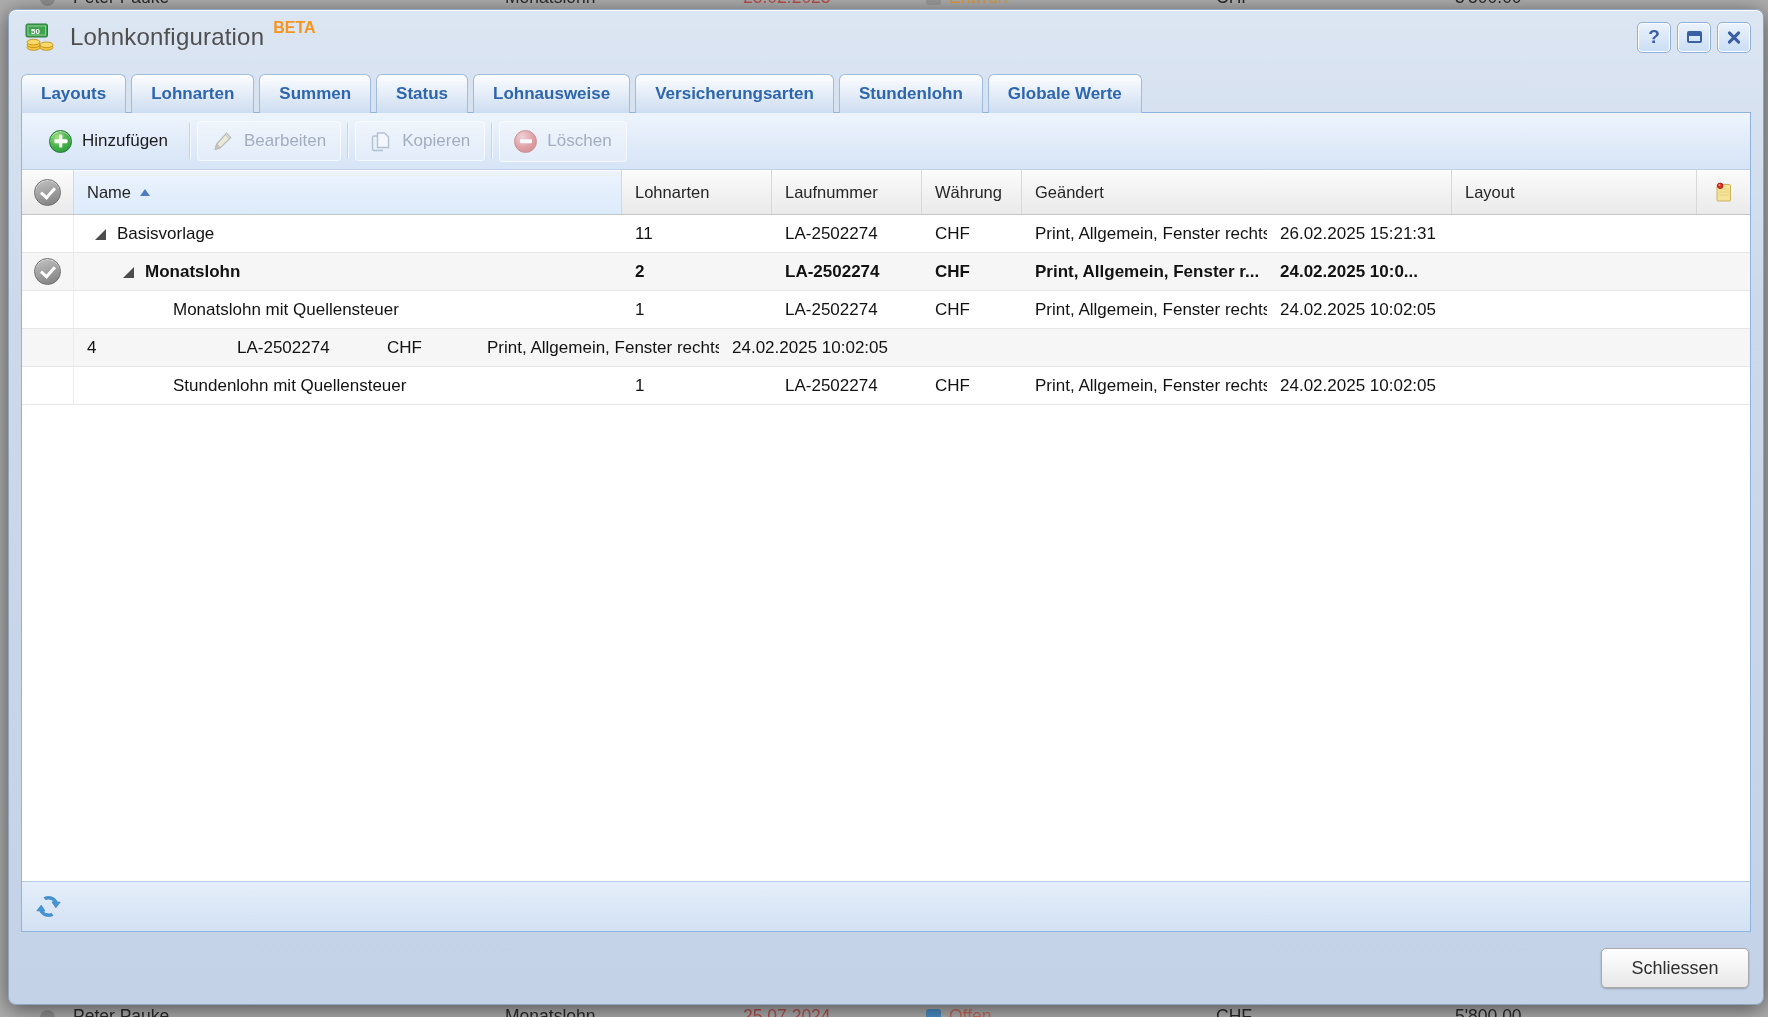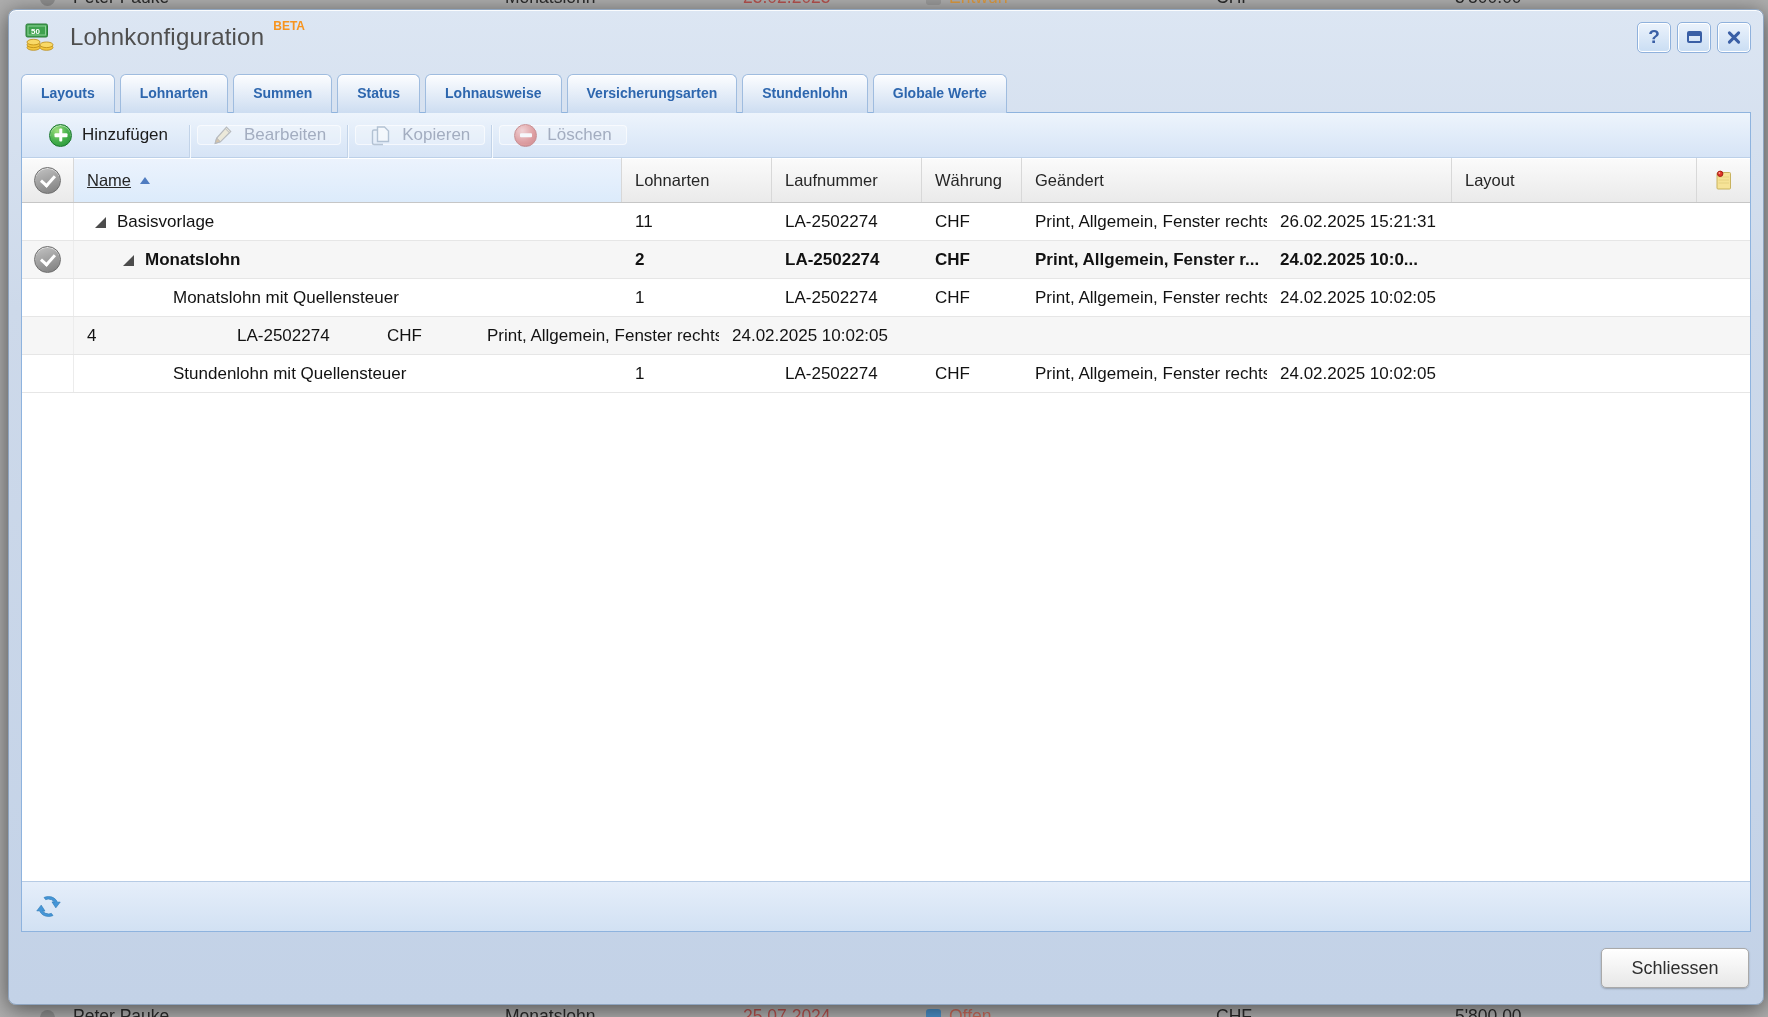--- a/index.html
+++ b/index.html
@@ -19,47 +19,47 @@
 
   
   .dialog { position:absolute; left:8px; top:9px; width:1756px; height:996px;
     border-radius:8px; border:1px solid #8fa5c0;
     background:linear-gradient(#dce6f3 0%, #cdd9ea 30%, #c3d2e7 100%);
     box-shadow:0 4px 22px rgba(0,0,0,.55), inset 0 1px 0 rgba(255,255,255,.85);
     display:flex; flex-direction:column; }
 
   .titlebar { height:52px; display:flex; align-items:center; padding:2px 12px 0 16px; flex:none; }
   .title { font-size:24px; color:#4f4f4f; margin-left:14px; font-weight:400; letter-spacing:.2px; }
-  .beta { color:#f7941e; font-weight:700; font-size:12px; margin-left:9px; align-self:flex-start; margin-top:7px; }
+  .beta { color:#f7941e; font-weight:700; font-size:16px; margin-left:9px; align-self:flex-start; margin-top:7px; }
   .win-controls { margin-left:auto; display:flex; gap:6px; }
   .win-btn { width:34px; height:31px; border-radius:5px; border:1px solid #8fb1dc; color:#3a5fa5;
     background:linear-gradient(#ecf3fc,#c9ddf3); box-shadow:inset 0 0 0 1px #fff;
     display:flex; align-items:center; justify-content:center; font-weight:700; font-size:19px; cursor:pointer; }
   .glyph-max { width:15px; height:12px; border:2px solid #3a5fa5; border-top-width:5px; border-radius:2px; }
   .glyph-x { position:relative; width:16px; height:16px; }
   .glyph-x::before, .glyph-x::after { content:""; position:absolute; left:0; top:7px; width:16px; height:3px;
     background:#3a5fa5; border-radius:1.5px; }
   .glyph-x::before { transform:rotate(45deg); }
   .glyph-x::after { transform:rotate(-45deg); }
 
   
   .tabbar { display:flex; align-items:flex-end; padding-left:12px; height:50px; position:relative; z-index:2; flex:none; }
   .tab { height:39px; line-height:37px; padding:0 19px; margin-right:5px; white-space:nowrap;
     background:linear-gradient(#fcfdff,#cdddf1); border:1px solid #9fbcdf; border-bottom:none;
-    border-radius:6px 6px 0 0; color:#2d66ae; font-weight:700; font-size:14px;
+    border-radius:6px 6px 0 0; color:#2d66ae; font-weight:700; font-size:17px;
     box-shadow:inset 0 1px 0 #fff; margin-bottom:-1px; cursor:pointer; }
   .tab.active { height:47px; line-height:46px; font-size:18px; color:#16355e;
     background:linear-gradient(#ffffff 0%, #f4f8fd 70%, #edf4fc 100%); border-color:#8eb3de; z-index:3; }
 
   
   .panel { flex:1; margin:0 12px; border:1px solid #8eb3de; background:#fff;
     display:flex; flex-direction:column; min-height:0; position:relative; z-index:1; }
 
-  .toolbar { height:45px; background:linear-gradient(#edf4fc,#d6e4f6); border-bottom:1px solid #bcd0e8;
-    display:flex; padding:12px 12px; flex:none; }
+  .toolbar { height:57px; background:linear-gradient(#edf4fc,#d6e4f6); border-bottom:1px solid #bcd0e8;
+    display:flex; align-items:center; padding:12px 12px; flex:none; }
   .tb-btn { display:flex; align-items:center; gap:10px; padding:8px 14px; font-size:17px; color:#1c1c1c;
     border-radius:4px; cursor:pointer; border:1px solid transparent; }
   .tb-btn.disabled { color:#a3adc0; cursor:default; background:rgba(255,255,255,.25); border-color:rgba(255,255,255,.6); }
   .tb-sep { width:0; height:36px; border-left:1px solid #c2d3e8; border-right:1px solid #f4f9fe; margin:0 6px; }
 
   .icon-add { width:23px; height:23px; border-radius:50%; flex:none;
     background:radial-gradient(circle at 35% 28%, #a0e07d 0%, #49b24e 48%, #1f8f33 100%);
     border:1px solid #17762a; box-shadow:inset 0 1px 1px rgba(255,255,255,.6); position:relative; }
   .icon-add::before, .icon-add::after { content:""; position:absolute; background:#fff; border-radius:1px;
     left:50%; top:50%; transform:translate(-50%,-50%); }
@@ -71,21 +71,21 @@
     border:1px solid #b35555; position:relative; }
   .icon-del::before { content:""; position:absolute; background:#fff; border-radius:1px;
     left:50%; top:50%; transform:translate(-50%,-50%); width:12px; height:3.5px; }
 
   
   .grid { flex:1; display:flex; flex-direction:column; min-height:0; }
   .grid-header { display:flex; height:45px; flex:none;
     background:linear-gradient(#fbfbfb,#eaeaea); border-bottom:1px solid #c6c6c6; }
   .hcell { display:flex; align-items:center; padding:0 13px; font-size:16.5px; color:#262626;
     border-right:1px solid #d8d8d8; box-shadow:inset 0 1px 0 #fff; cursor:pointer; }
-  .hcell.c-name { background:linear-gradient(#ecf3fd,#dcebfb);text-decoration:underline; }
+  .hcell.c-name { background:linear-gradient(#ecf3fd,#dcebfb); }
   .c-check { width:52px; justify-content:center; padding:0; }
   .c-name { width:548px; }
   .c-lohnarten { width:150px; }
   .c-lauf { width:150px; }
   .c-waehr { width:100px; }
   .c-layout { width:245px; }
   .c-geo { width:430px; }
   .c-note { flex:1; justify-content:center; border-right:none; padding:0; }
   .sort-asc { width:0; height:0; border-left:5.5px solid transparent; border-right:5.5px solid transparent;
     border-bottom:7.5px solid #4f7cc0; margin-left:9px; }

